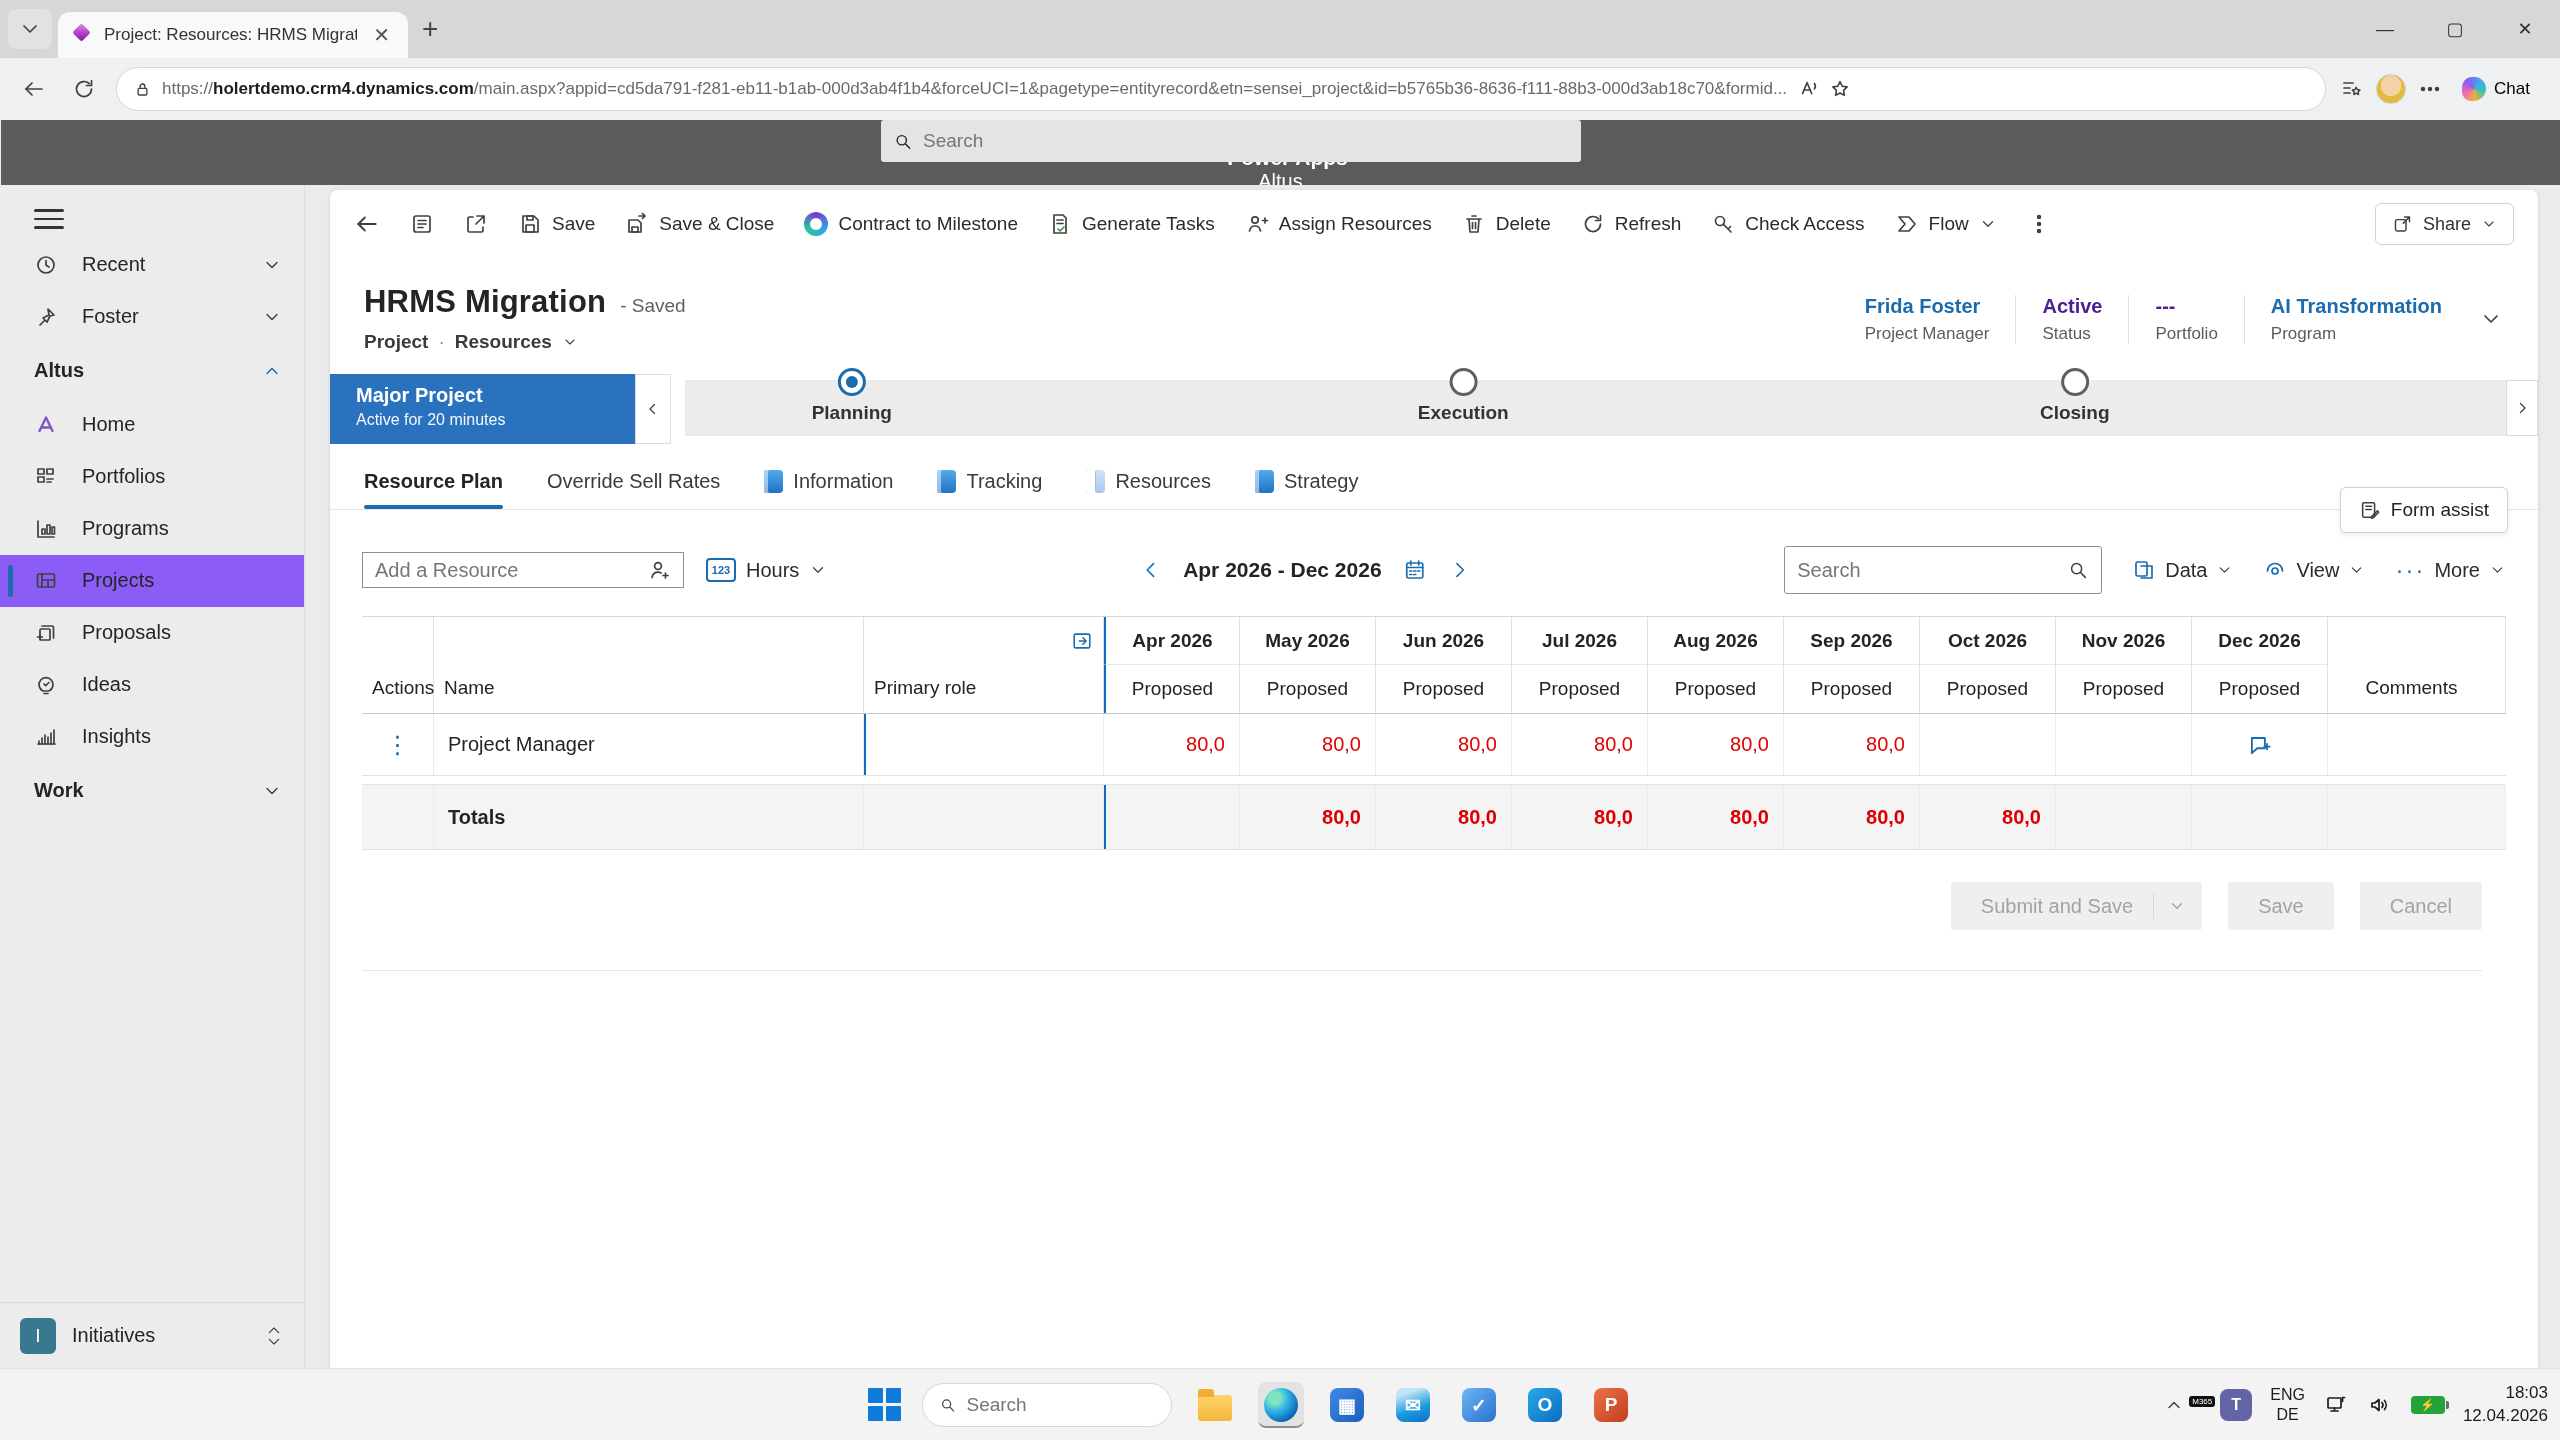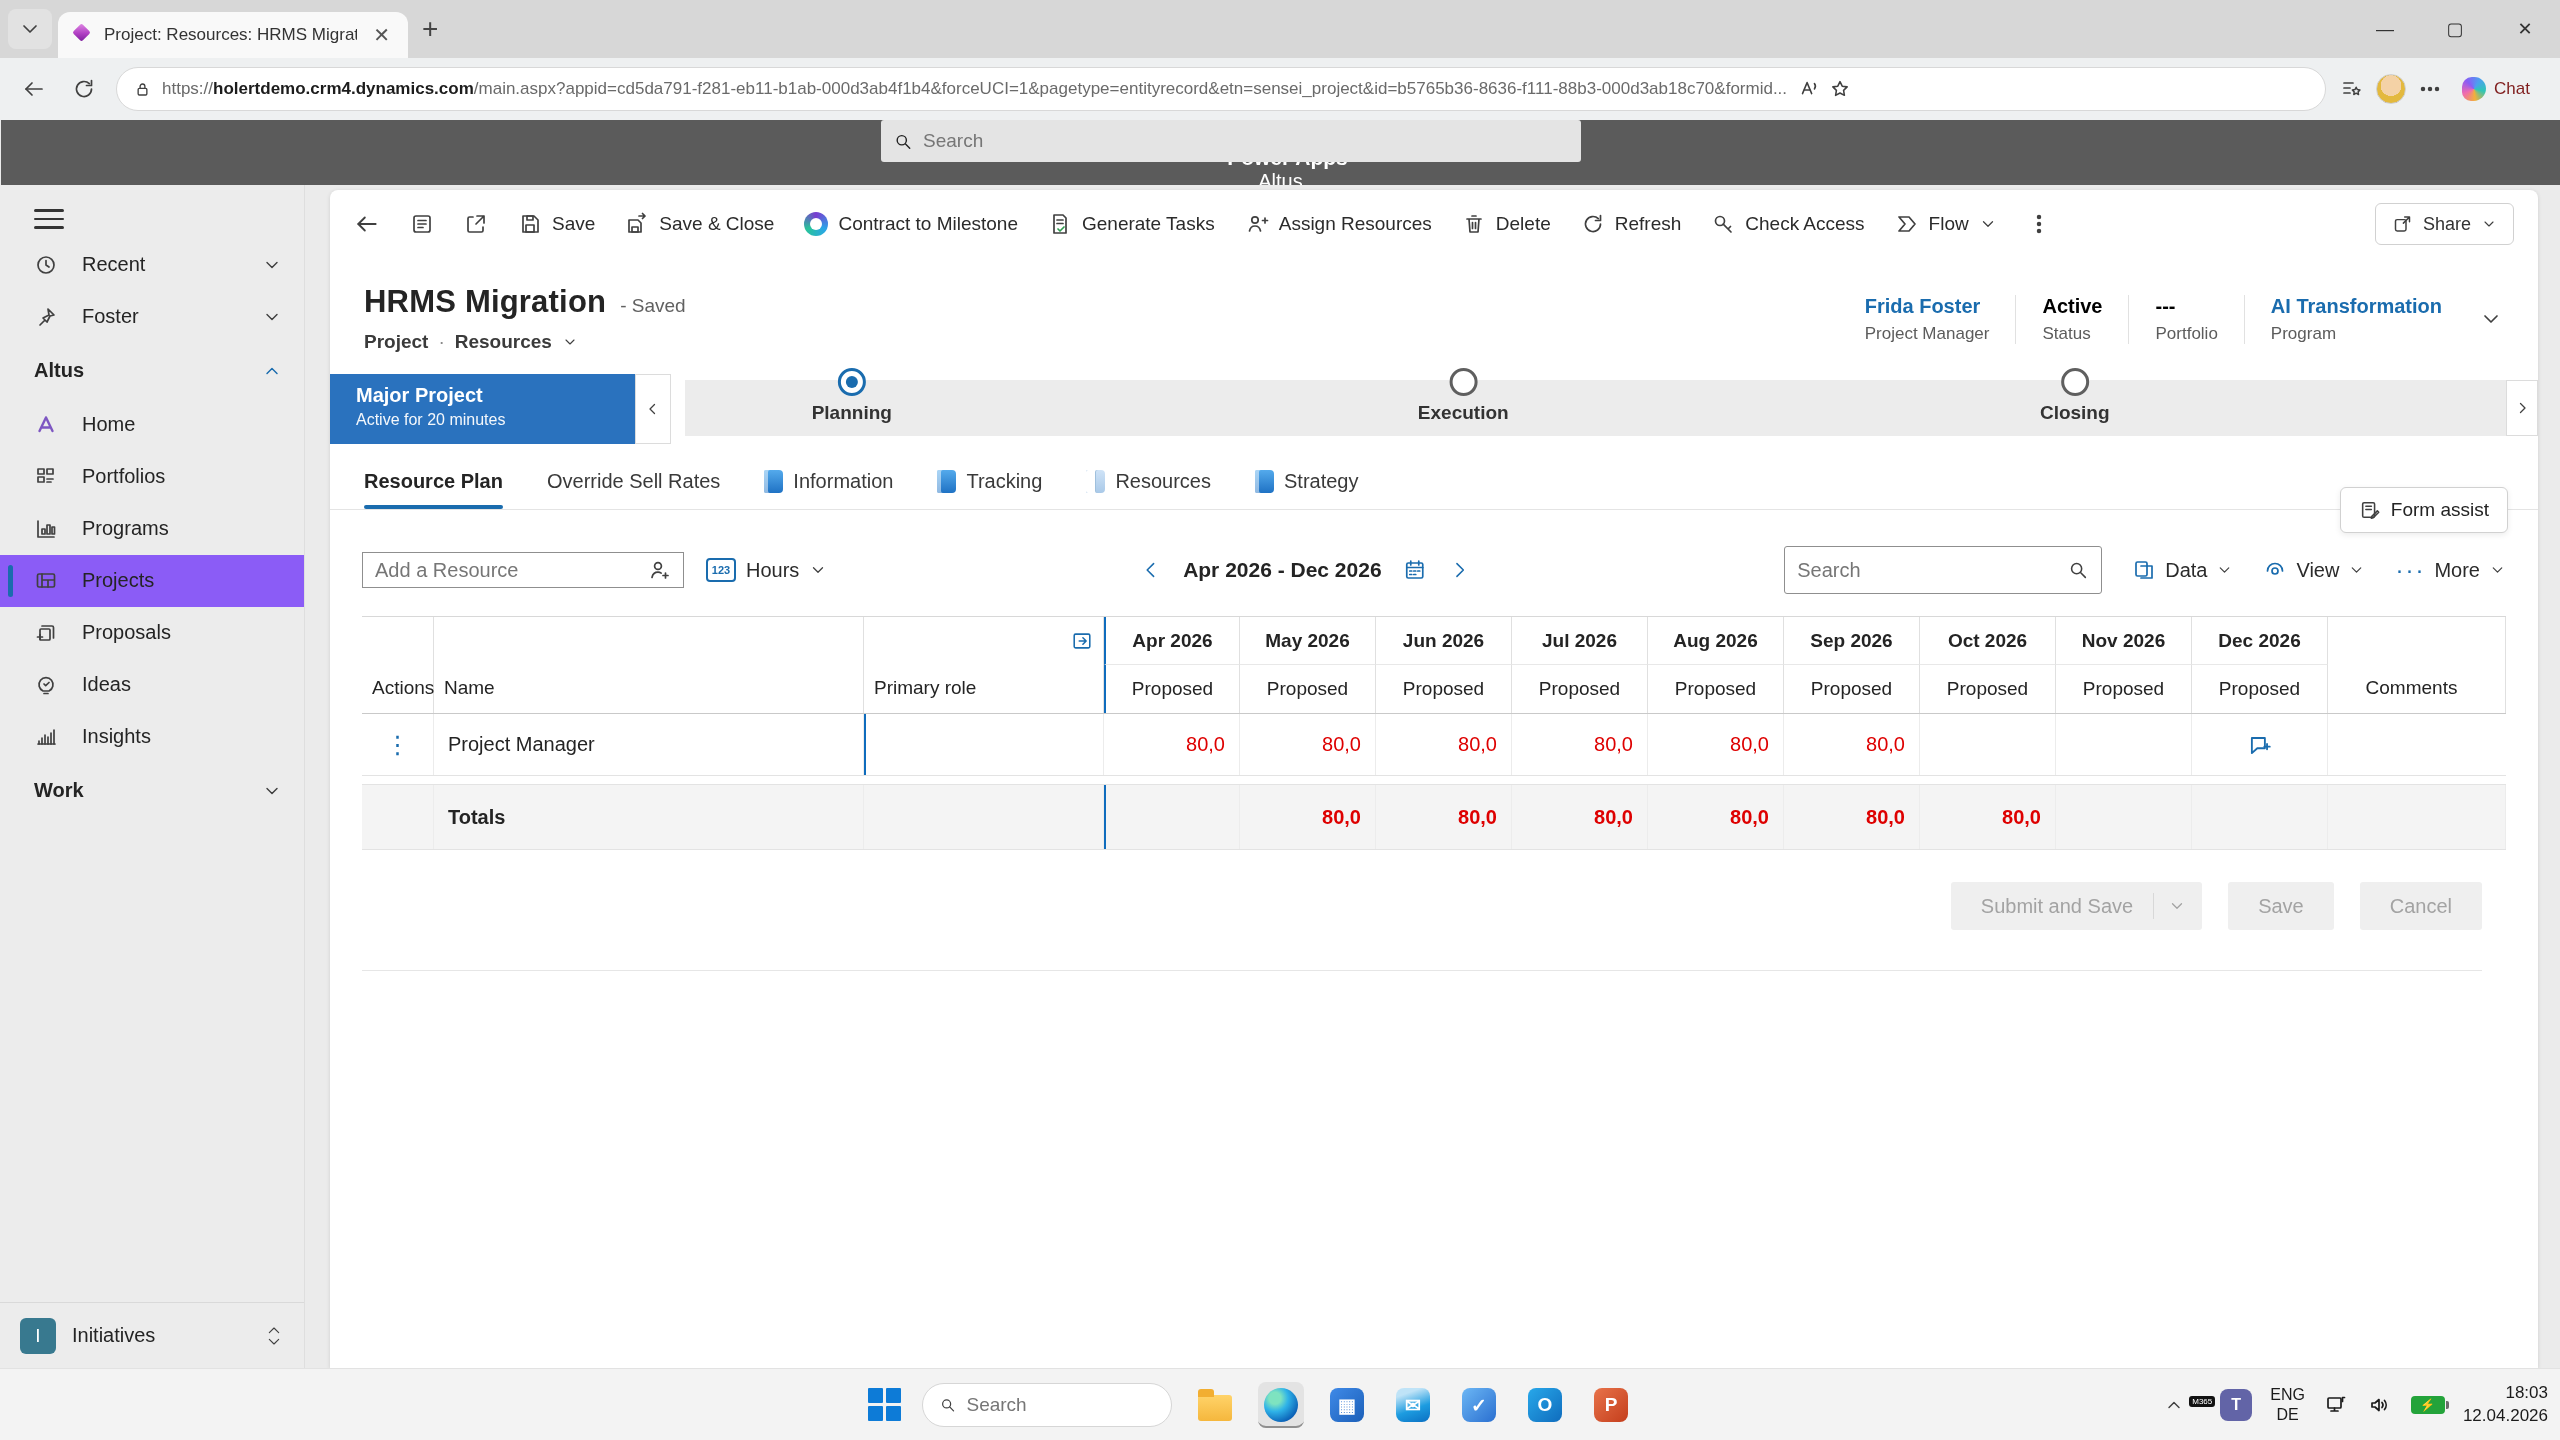--- a/index.html
+++ b/index.html
@@ -23,21 +23,21 @@
   .win-btn { width:70px; height:58px; display:flex; align-items:center; justify-content:center; font-size:18px; color:#333; }
 
   
   .navbar { position:absolute; top:58px; left:0; right:0; height:62px; background:#eef0f1; display:flex; align-items:center; padding:0 16px; gap:14px; }
   .nav-ico { width:36px; height:36px; display:flex; align-items:center; justify-content:center; border-radius:6px; }
   .url-pill { flex:1; height:44px; background:#fff; border:1px solid #d8d8d8; border-radius:22px; display:flex; align-items:center; padding:0 16px; gap:10px; overflow:hidden; }
   .url-text { font-size:17px; color:#6a6a6a; white-space:nowrap; overflow:hidden; display:flex; min-width:0; }
   .url-text b { color:#1c1c1c; font-weight:bold; }
   .url-right { margin-left:auto; display:flex; align-items:center; gap:12px; flex:0 0 auto; }
   .avatar { width:30px; height:30px; border-radius:50%; background:radial-gradient(circle at 50% 38%, #f4d2a6 0 46%, #e3b93e 47% 78%, #7a2740 79%); border:1px solid #cfcfcf; }
-  .chat-btn { display:flex; align-items:center; gap:8px; font-size:17px; color:#7f1d1d; padding:6px 14px 6px 8px; border-radius:18px; }
+  .chat-btn { display:flex; align-items:center; gap:8px; font-size:17px; color:#000000; padding:6px 14px 6px 8px; border-radius:18px; }
   .copilot-blob { width:24px; height:24px; border-radius:46% 54% 58% 42%; background:conic-gradient(from 30deg,#4c9ff0,#2fc6b5,#f2b03a,#ef6ab0,#8a5cf5,#4c9ff0); }
 
   
   .appheader { position:absolute; top:120px; left:1px; right:0; height:65px; background:#5b5b5b; display:flex; align-items:center; color:#fff; padding:0 22px;flex-direction:column; }
   .waffle { width:40px; height:40px; display:grid; grid-template-columns:repeat(3,6px); grid-template-rows:repeat(3,6px); gap:4px; place-content:center; }
   .waffle i { background:#fff; border-radius:50%; }
   .product { font-size:21px; font-weight:bold; margin-left:14px; }
   .env-div { width:1px; height:30px; background:#8a8a8a; margin:0 18px; }
   .env { font-size:20px; }
   .hdr-search { position:absolute; left:880px; width:700px; height:42px; background:#e4e4e4; display:flex; align-items:center; gap:10px; padding:0 12px; border-radius:3px; }
@@ -72,21 +72,21 @@
 
   .titleblock { padding:26px 34px 10px 34px; display:flex; }
   .title-left .t1 { display:flex; align-items:baseline; gap:14px; }
   .rec-title { font-size:31px; font-weight:bold; letter-spacing:.2px; }
   .saved { font-size:19px; color:#616161; }
   .t2 { margin-top:10px; display:flex; align-items:center; gap:10px; font-size:19px; color:#3b3b3b; font-weight:bold; }
   .t2 .sep-dot { color:#8a8a8a; font-weight:normal; }
   .headline { margin-left:auto; display:flex; align-items:center; gap:0; }
   .hl-field { padding:0 26px; border-right:1px solid #e1e1e1; text-align:left; }
   .hl-field:last-of-type { border-right:0; }
-  .hl-val { font-size:20px; font-weight:bold; color:#000000; white-space:nowrap; }
+  .hl-val { font-size:20px; font-weight:bold; color:#4c1d95; white-space:nowrap; }
   .hl-val.link { color:#1a6cae; }
   .hl-lab { font-size:17px; color:#5c5c5c; margin-top:6px; }
 
   
   .bpf { display:flex; align-items:stretch; margin-top:10px; height:70px; }
   .bpf-box { width:305px; background:#2a72be; color:#fff; padding:10px 0 0 26px; }
   .bpf-box .bt { font-size:20px; font-weight:bold; }
   .bpf-box .bs { font-size:16px; margin-top:4px; opacity:.95; }
   .bpf-back { width:36px; background:#fff; border:1px solid #dcdcdc; display:flex; align-items:center; justify-content:center; }
   .bpf-bar { flex:1; position:relative; background:#ececec; margin:6px 0 8px 14px; }

